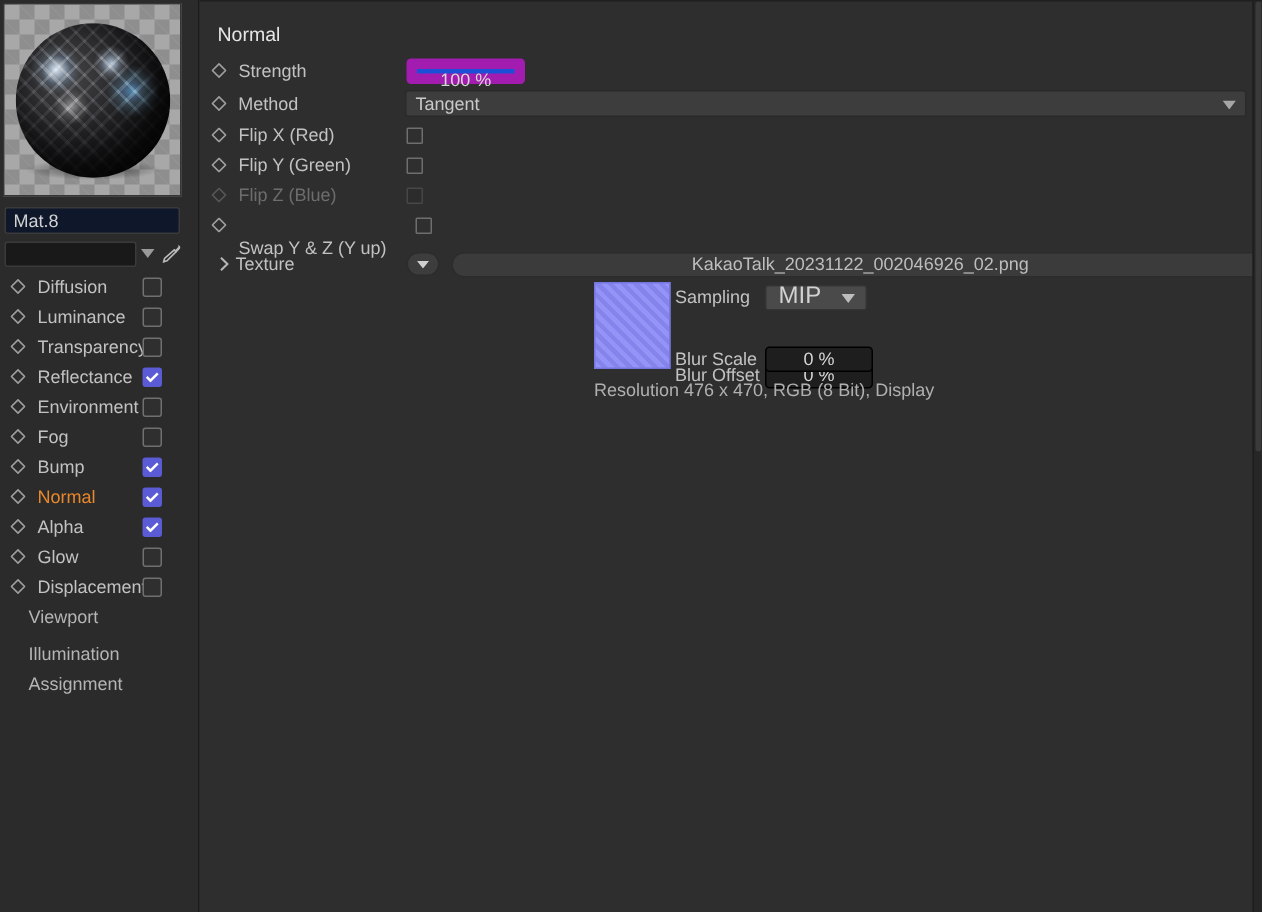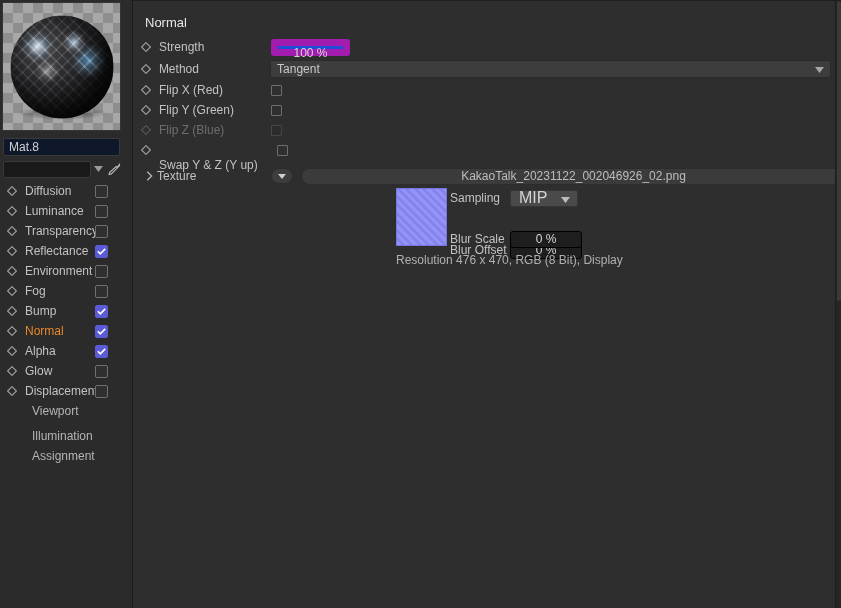--- a/index.html
+++ b/index.html
@@ -92,21 +92,21 @@
   .chan-row .diamond { width: 14px; display:flex; align-items:center; justify-content:flex-start; }
   .chan-label { flex: 1; font-size: 12px; color: #c2c2c2; padding-left: 4px; }
   .chan-label.active { color: #e8872b; }
   .chan-cb {
     position: absolute; right: 25px;
     width: 13px; height: 13px; border-radius: 2px;
   }
   .cb-off { background: #2f2f2f; border: 1px solid #707070; }
   .cb-on  { background: #5b5bd6; border: 1px solid #5b5bd6; display:flex; align-items:center; justify-content:center; }
 
-  .plain-row { height: 20px; display:flex; align-items:center; padding-left: 32px; color:#b4b4b4; font-size:12px; }
+  .plain-row { height: 20px; display:flex; align-items:center; padding-left: 19px; color:#b4b4b4; font-size:12px; }
   .gap-row { height: 5px; }
 
   
   #right-panel {
     position: relative;
     width: 708px; height: 608px;
     background: #2e2e2e;
     flex: 0 0 708px;
     border-top: 1px solid #1f1f1f;
   }

